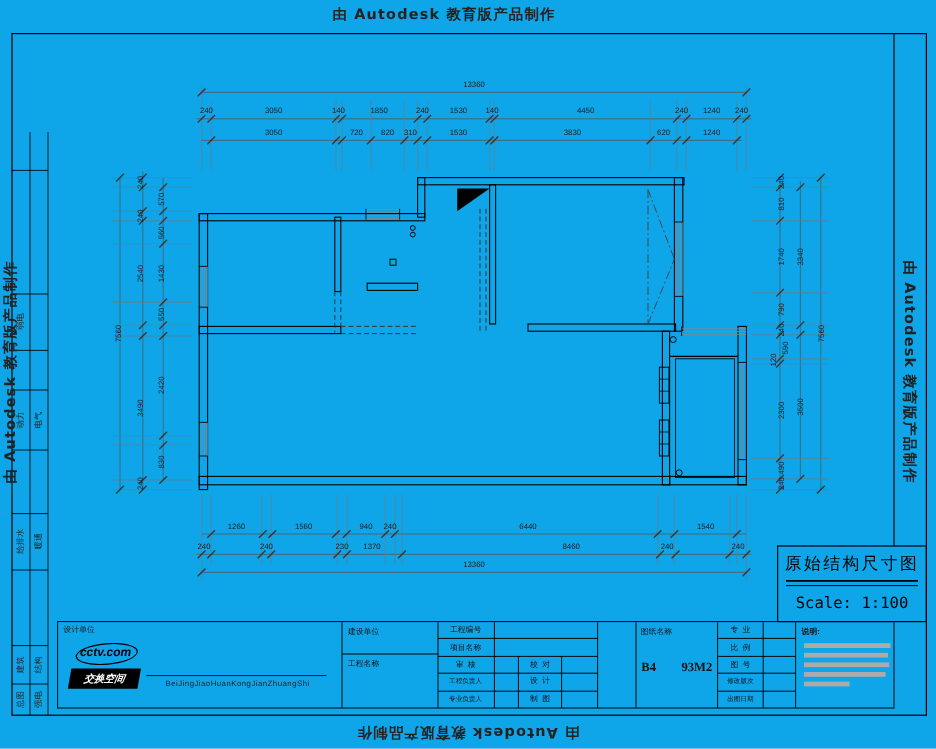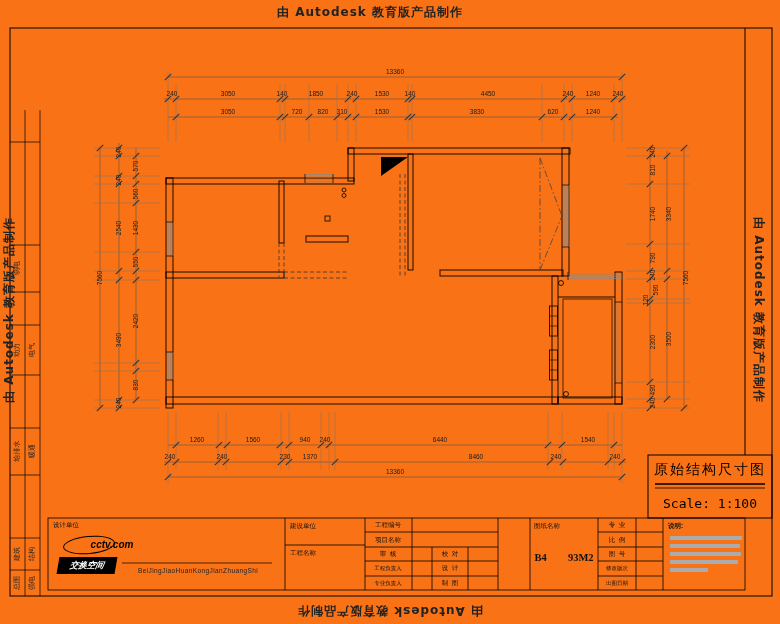--- a/index.html
+++ b/index.html
@@ -1,35 +1,35 @@
 <!DOCTYPE html>
 <html><head>
 <meta charset="utf-8">
 <style>
   html,body{margin:0;padding:0;background:#fff;}
-  #sheet{position:relative;width:780px;height:624px;background:#f97316;overflow:hidden;
+  #sheet{position:relative;width:780px;height:624px;background:#0ea5e9;overflow:hidden;
          font-family:"Liberation Sans",sans-serif;color:#111;}
   svg{position:absolute;left:0;top:0;}
   .txt{position:absolute;white-space:pre;}
   .ctr{transform:translate(-50%,-50%);}
   .made{font-size:12px;color:#222;letter-spacing:1px;}
   .made b{font-family:"DejaVu Sans",sans-serif;}
   .rot90{transform:translate(-50%,-50%) rotate(90deg);}
   .rotm90{transform:translate(-50%,-50%) rotate(-90deg);}
   .rot180{transform:translate(-50%,-50%) rotate(180deg);}
   .dim{position:absolute;transform:translate(-50%,-50%);font-size:6.5px;color:#1a1a1a;white-space:nowrap;}
   .dim-v{transform:translate(-50%,-50%) rotate(-90deg);}
   .strip-label{font-size:7px;color:#222;}
   .tb{font-size:6.5px;color:#111;}
   .tb-sm{font-size:5.5px;}
   .title-name{font-size:14px;letter-spacing:2px;color:#000;}
   .title-scale{font-size:13px;font-family:"DejaVu Sans Mono",monospace;color:#000;}
   .company{font-size:16px;font-weight:bold;letter-spacing:2px;font-family:"Liberation Serif",serif;color:#000;}
   .pinyin{font-size:6.5px;letter-spacing:.4px;color:#222;}
-  .logo-txt{font-size:10px;font-weight:bold;font-style:italic;color:#000;margin-left:24px;}
+  .logo-txt{font-size:10px;font-weight:bold;font-style:italic;color:#000;}
   .logo-swoosh{position:absolute;border:1px solid #000;border-radius:50%;}
   .banner{position:absolute;background:#000;color:#fff;display:flex;align-items:center;justify-content:center;
           font-size:8.5px;font-weight:bold;font-style:italic;transform:skewX(-10deg);}
   .bigno{font-size:10.5px;font-weight:bold;font-family:"Liberation Serif",serif;word-spacing:8px;}
   .note-bar{position:absolute;height:4px;background:#ababab;}
 </style>
 </head>
 <body>
 
 <div id="sheet">

